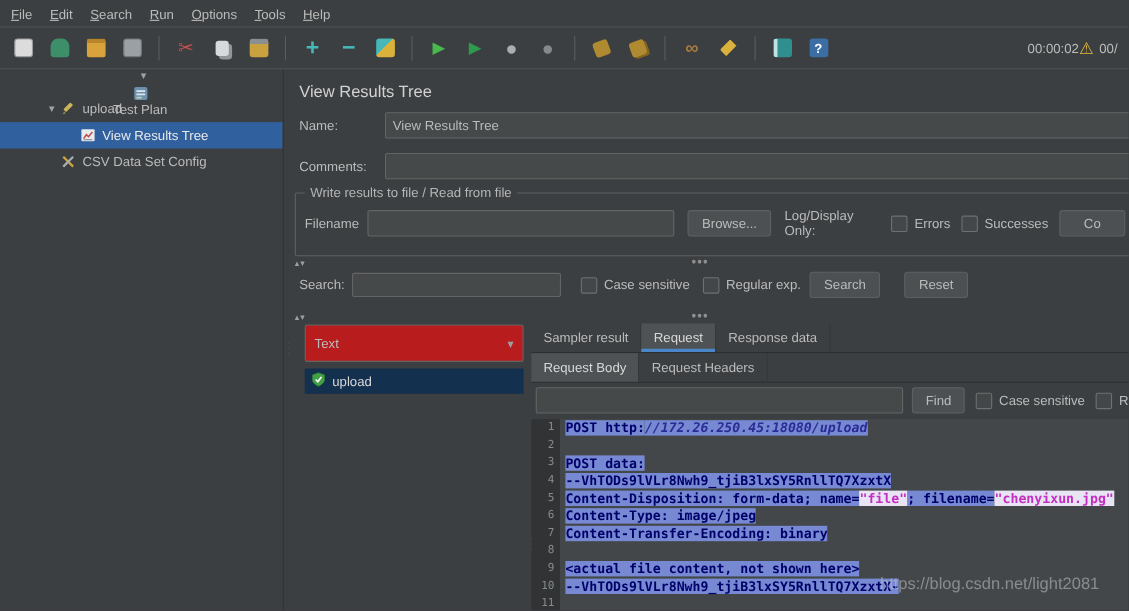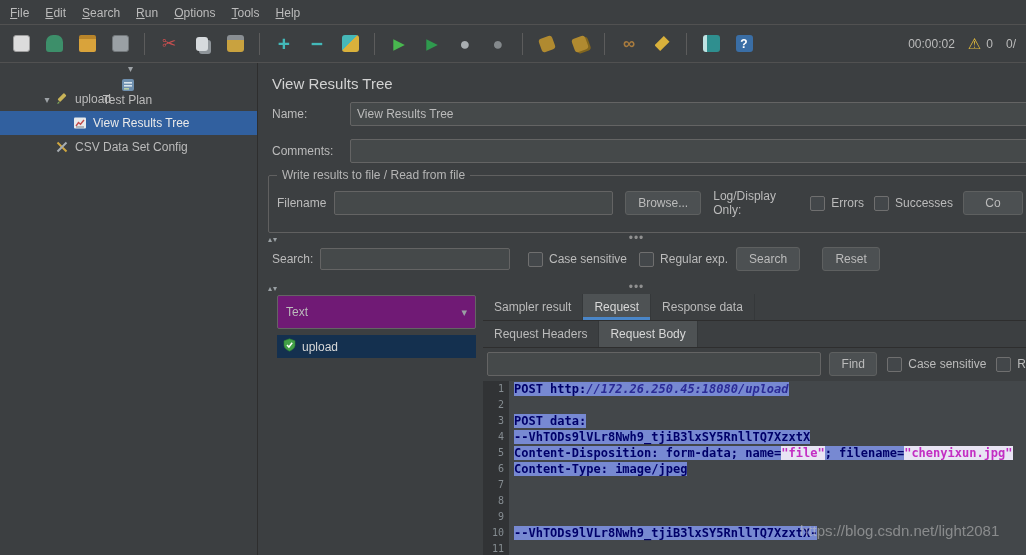--- a/index.html
+++ b/index.html
@@ -35,21 +35,21 @@
   .chip-fn{background:#2f8f8f;border-left:4px solid #bfe3e3;box-sizing:border-box}
   .chip-help{background:#3a6ea5;color:#ffffff;font-weight:bold;width:17px;height:17px;
     display:inline-flex;align-items:center;justify-content:center;border-radius:3px;font-size:12px}
   .glyph-red{color:#c84f4f;font-size:17px}
   .glyph-teal{color:#43b9b9;font-size:21px;font-weight:bold}
   .glyph-green{color:#49b84f;font-size:15px}
   .glyph-green2{color:#2f9a4e;font-size:15px}
   .glyph-gray{color:#a9aeb1;font-size:18px}
   .glyph-gray2{color:#84898c;font-size:18px}
   .glyph-binoc{color:#a87b3e;font-size:17px;font-weight:bold}
-  .tb-right{margin-left:auto;display:flex;align-items:center;gap:13px;padding-right:2px}
+  .tb-right{margin-left:auto;display:flex;align-items:center;padding-right:2px}
   .tb-warn{display:flex;align-items:center;gap:5px}
   .warn-icon::before{content:"\26A0";color:#e0b93c;font-size:15px}
   
   .tree-panel{position:absolute;top:63px;left:0;width:258px;bottom:0;background:#3c3f41;
     border-right:1px solid #2e2e2e;box-sizing:border-box;overflow:hidden}
   .tree-row{height:24px;display:flex;align-items:center;white-space:nowrap;cursor:default;box-sizing:border-box}
   .tree-row.selected{background:#31609f;color:#e9e9e9}
   .tree-arrow{flex:0 0 14px;text-align:center;color:#9da2a6;font-size:10px}
   .tree-arrow.expanded::before{content:"\25BE"}
   .tree-icon{flex:0 0 16px;height:14px;margin-right:5px;display:inline-flex;align-items:center;justify-content:center}
@@ -89,21 +89,21 @@
   #row-search{top:183px;left:10px;right:0}
   .flabel2{width:48px;flex:0 0 48px}
   #row-search .text-input{width:190px}
   #row-search .cb1{margin-left:18px}
   #row-search .cb2{margin-left:12px}
   #row-search .btn.search{margin-left:8px;min-width:60px}
   #row-search .btn.reset{margin-left:22px;min-width:58px}
   
   .lower{position:absolute;top:231px;left:0;right:0;bottom:0}
   .results-left{position:absolute;left:15px;width:199px;top:1px;bottom:0}
-  .select{height:24px;background:#701a75;border:1px solid #646464;border-radius:2px;display:flex;
+  .select{height:24px;background:#b91c1c;border:1px solid #646464;border-radius:2px;display:flex;
     align-items:center;padding:16px 8px;box-sizing:border-box;cursor:default}
   .select-arrow{margin-left:auto}
   .select-arrow::before{content:"\25BE";color:#9aa0a4;font-size:11px}
   .result-item{margin-top:6px;height:23px;display:flex;align-items:center;background:#14304f;
     color:#d8d8d8;padding-left:6px;gap:6px;cursor:default}
   .lower-vsplit{position:absolute;left:214px;top:0;bottom:0;width:7px}
   .lower-vsplit .vdots{position:absolute;top:192px;left:1px}
   .results-right{position:absolute;left:221px;right:0;top:0;bottom:0}
   .tabs{position:absolute;top:0;left:0;right:0;height:26px;display:flex;border-bottom:1px solid #2e2e2e}
   .tab,.subtab{padding:0 11px;display:flex;align-items:center;border-right:1px solid #35383a;cursor:default;white-space:nowrap}
@@ -345,45 +345,45 @@
       <span class="vdots"></span>
     </div>
 
     <div class="results-right">
       <div class="tabs" id="tabs">
           <div class="tab">Sampler result</div>
           <div class="tab active">Request</div>
           <div class="tab">Response data</div>
         </div>
       <div class="subtabs" id="subtabs">
+          <div class="subtab active">Request Body</div>
           <div class="subtab">Request Headers</div>
-          <div class="subtab active">Request Body</div>
         </div>
       <div class="find-row">
         <input class="text-input" value="" style="">
         <button class="btn">Find</button>
         <span class="cb">
           <span class="box"></span>
           <span>Case sensitive</span>
         </span>
         <span class="cb">
           <span class="box"></span>
           <span>R</span>
         </span>
       </div>
       <div class="code-wrap" id="code">
           <div class="code-line"><span class="ln">1</span><span class="txt"><span class="seg sel">POST http:</span><span class="seg sel url">//172.26.250.45:18080/upload</span></span></div>
           <div class="code-line"><span class="ln">2</span><span class="txt"></span></div>
           <div class="code-line"><span class="ln">3</span><span class="txt"><span class="seg sel">POST data:</span></span></div>
           <div class="code-line"><span class="ln">4</span><span class="txt"><span class="seg sel">--VhTODs9lVLr8Nwh9_tjiB3lxSY5RnllTQ7XzxtX</span></span></div>
           <div class="code-line"><span class="ln">5</span><span class="txt"><span class="seg sel">Content-Disposition: form-data; name=</span><span class="seg str">"file"</span><span class="seg sel">; filename=</span><span class="seg str">"chenyixun.jpg"</span></span></div>
           <div class="code-line"><span class="ln">6</span><span class="txt"><span class="seg sel">Content-Type: image/jpeg</span></span></div>
-          <div class="code-line"><span class="ln">7</span></div>
+          <div class="code-line"><span class="ln">7</span><span class="txt"><span class="seg sel">Content-Transfer-Encoding: binary</span></span></div>
           <div class="code-line"><span class="ln">8</span><span class="txt"></span></div>
-          <div class="code-line"><span class="ln">9</span></div>
+          <div class="code-line"><span class="ln">9</span><span class="txt"><span class="seg sel">&lt;actual file content, not shown here&gt;</span></span></div>
           <div class="code-line"><span class="ln">10</span><span class="txt"><span class="seg sel">--VhTODs9lVLr8Nwh9_tjiB3lxSY5RnllTQ7XzxtX-</span></span></div>
           <div class="code-line"><span class="ln">11</span><span class="txt"></span></div>
         </div>
     </div>
   </div>
 </div>
 
 <div class="watermark">https://blog.csdn.net/light2081</div>
 
 </body></html>

